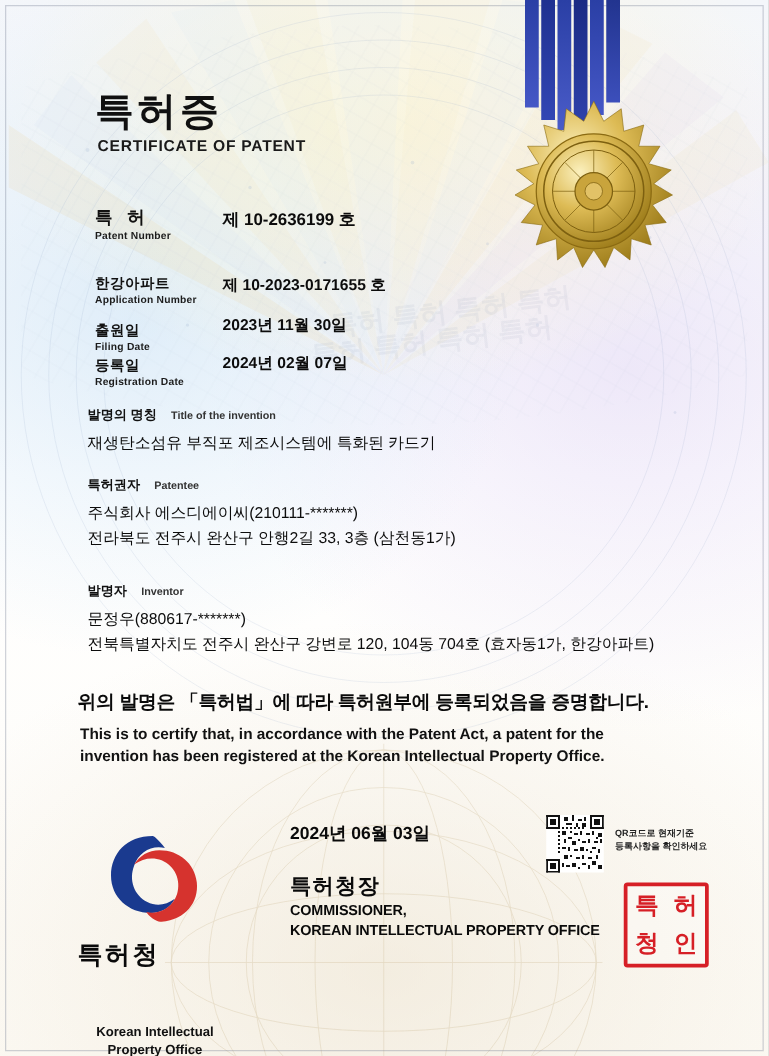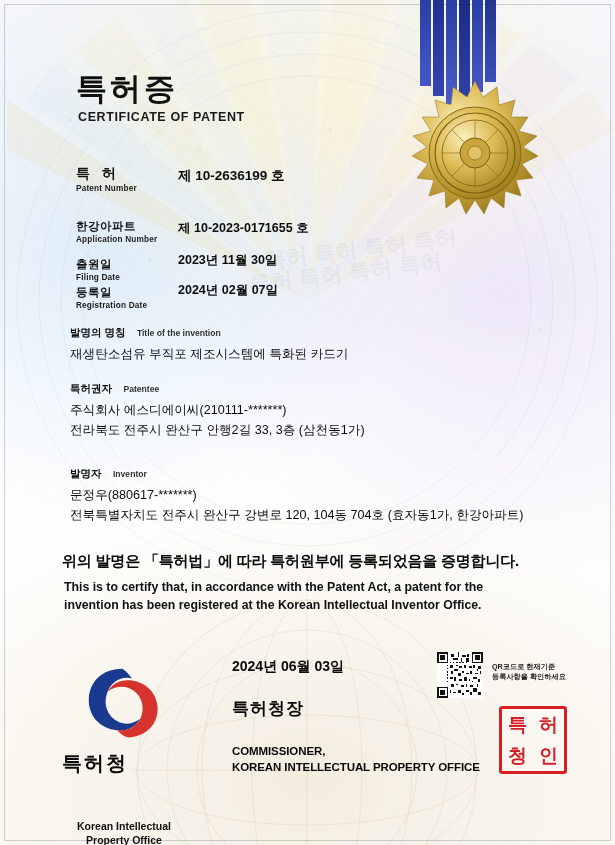--- a/index.html
+++ b/index.html
@@ -169,21 +169,20 @@
     color: #0a0a0a;
   }
   .commissioner-en {
     position: absolute;
     left: 232px; top: 722px;
     font-size: 11.5px;
     font-weight: 700;
     line-height: 1.35;
     color: #0a0a0a;
     letter-spacing: -0.1px;
-    margin-top: 22px;
   }
 
   .emblem {
     position: absolute;
     left: 80px; top: 660px;
     width: 88px; height: 88px;
   }
   .kipo-kr {
     position: absolute;
     left: 62px; top: 750px;
@@ -403,21 +402,21 @@
   <div class="field" style="left:70px; top:463px; width:500px;">
     <span class="inline-lab">발명자</span>
     <span class="inline-lab-en">Inventor</span>
     <div class="body-val">문정우(880617-*******)</div>
     <div class="body-val" style="margin-top:2px;">전북특별자치도 전주시 완산구 강변로 120, 104동 704호 (효자동1가, 한강아파트)</div>
   </div>
 
   <div class="certify-kr">위의 발명은 「특허법」에 따라 특허원부에 등록되었음을 증명합니다.</div>
   <div class="certify-en">
     <div>This is to certify that, in accordance with the Patent Act, a patent for the</div>
-    <div>invention has been registered at the Korean Intellectual Inventor Office.</div>
+    <div>invention has been registered at the Korean Intellectual Property Office.</div>
   </div>
 
   <div class="date">2024년 06월 03일</div>
   <div class="commissioner-kr">특허청장</div>
   <div class="commissioner-en">
     <div>COMMISSIONER,</div>
     <div>KOREAN INTELLECTUAL PROPERTY OFFICE</div>
   </div>
 
   <svg class="emblem" viewBox="0 0 100 100">

